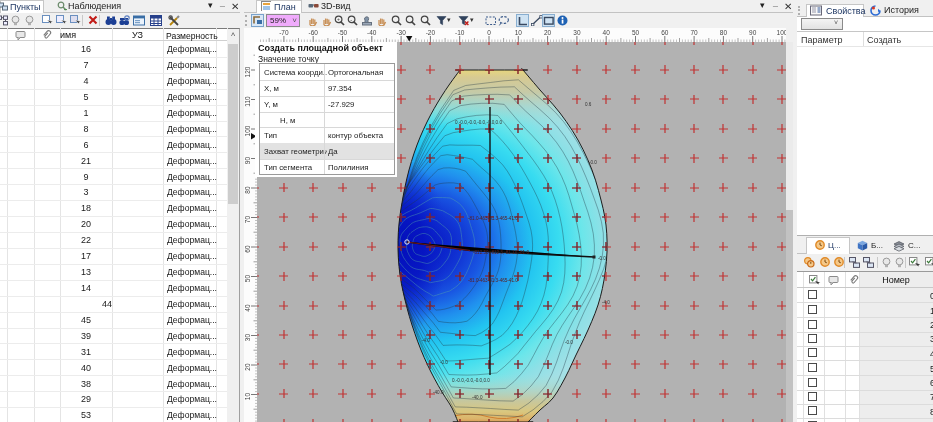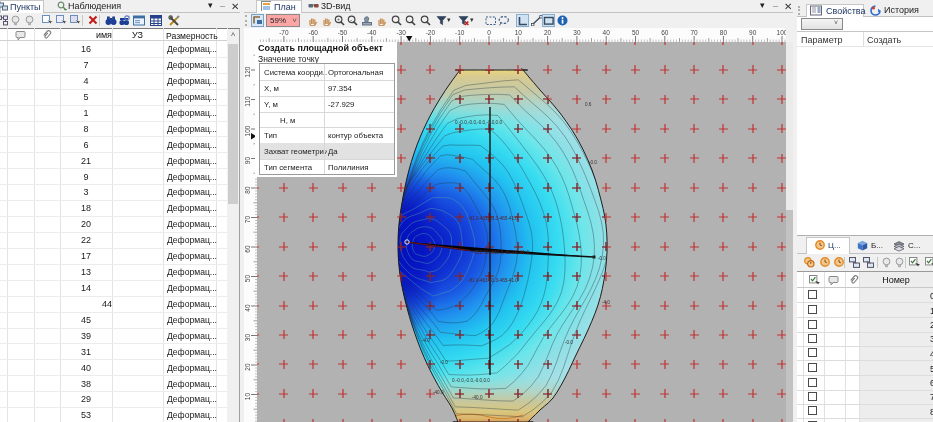--- a/index.html
+++ b/index.html
@@ -96,21 +96,21 @@
 <div class="abs" style="left:216px;top:28px;width:1px;height:394px;background:#e4e4e4"></div>
 <div class="abs" style="left:227px;top:28px;width:1px;height:394px;background:#e4e4e4"></div>
 <div class="abs" style="left:0;top:40px;width:227px;height:1px;background:#d0d0d0"></div>
 <svg class="abs" style="left:15px;top:30px" width="11" height="10" viewBox="0 0 11 10">
       <rect x="1" y="1.5" width="9" height="6" rx="1" fill="#e8e8e8" stroke="#8a8a8a"></rect>
       <path d="M3,7.5 l0,2.4 l2.4,-2.4" fill="#e8e8e8" stroke="#8a8a8a"></path>
     </svg>
 <svg class="abs" style="left:42px;top:29px" width="11" height="11" viewBox="0 0 11 11">
       <path d="M3.2,8.6 L3.2,3.4 a2,2 0 0 1 4,0 L7.2,8 a1.3,1.3 0 0 1 -2.6,0 L4.6,4" fill="none" stroke="#7a7a7a" stroke-width="1.1" transform="rotate(40 5.5 5.5)"></path>
     </svg>
-<div class="abs" style="left:60px;top:30px;width:52px;text-align:right;color:#111">имя</div>
+<div class="abs" style="left:60px;top:30px;width:52px;text-align:left;color:#111">имя</div>
 <div class="abs" style="left:112px;top:30px;width:51px;text-align:center;color:#111">УЗ</div>
 <div class="abs hl" style="left:166px;top:30.5px;width:52px;font-size:8.6px;color:#111">Размерность</div>
 <div class="abs" style="left:227px;top:29px;width:12px;height:393px;background:#f0f0f0"></div>
 <div class="abs" style="left:227px;top:29px;width:12px;height:12px;background:#f0f0f0;color:#555;font-size:8px;text-align:center;line-height:12px">˄</div>
 <div class="abs" style="left:228px;top:44px;width:10px;height:160px;background:#cdcdcd"></div>
 <div class="abs" style="left:60px;top:44px;width:52px;text-align:center">16</div>
 <div class="abs hl" style="left:167px;top:44px;width:50px;font-size:8.6px">Деформац...</div>
 <div class="abs" style="left:0;top:57px;width:227px;height:1px;background:#ececec"></div>
 <div class="abs" style="left:60px;top:60px;width:52px;text-align:center">7</div>
 <div class="abs hl" style="left:167px;top:60px;width:50px;font-size:8.6px">Деформац...</div>
@@ -199,21 +199,21 @@
 <div class="tbtn" style="left:516px;top:0px;color:#222">▾</div>
 <div class="tbtn" style="left:529px;top:-2px;font-weight:bold">_</div>
 <div class="tbtn" style="left:540px;top:1px;font-size:10px">✕</div>
 <div class="abs" style="left:0;top:13px;width:549px;height:15px;background:#f0f0f0"></div>
 <div class="abs" style="left:1px;top:15px;width:2px;height:11px;border-left:2px dotted #b0b0b0"></div>
 <div class="abs" style="left:7px;top:14px;width:13px;height:13px;background:#d9e7f5;border:1px solid #7aa3cc"></div>
 <svg class="abs" style="left:8px;top:15px" width="11" height="11" viewBox="0 0 11 11">
       <path d="M2,8.5 V2 h6" stroke="#8a6a3a" stroke-width="1.6" fill="none"></path>
       <rect x="5" y="5" width="5" height="4" fill="#3a6ea5"></rect>
     </svg>
-<div class="abs" style="left:22px;top:14px;width:34px;height:13px;background:#fca5a5;border:1px solid #8a8a8a;font-size:8px;line-height:11px;padding-left:3px;color:#222">59% <span style="position:absolute;right:2px;top:0;color:#555">˅</span></div>
+<div class="abs" style="left:22px;top:14px;width:34px;height:13px;background:#f0abfc;border:1px solid #8a8a8a;font-size:8px;line-height:11px;padding-left:3px;color:#222">59% <span style="position:absolute;right:2px;top:0;color:#555">˅</span></div>
 <svg class="abs" style="left:63px;top:15px" width="12" height="11" viewBox="0 0 12 11">
       <path d="M3,10 V5 M4.6,9 V3.4 M6.2,9 V3.8 M7.8,9.5 V4.6 M3,10 q2.5,1.8 5,0 l1.6,-3" stroke="#c89058" stroke-width="1.3" fill="none"></path>
     </svg>
 <svg class="abs" style="left:77px;top:15px" width="12" height="11" viewBox="0 0 12 11">
       <path d="M3,10 V5 M4.6,9 V3.4 M6.2,9 V3.8 M7.8,9.5 V4.6 M3,10 q2.5,1.8 5,0 l1.6,-3" stroke="#c89058" stroke-width="1.3" fill="none"></path>
     </svg>
 <svg class="abs" style="left:90px;top:15px" width="12" height="11" viewBox="0 0 12 11">
       <circle cx="4.6" cy="4.4" r="3.3" fill="none" stroke="#444" stroke-width="1.2"></circle>
       <path d="M7,7 l3,3" stroke="#444" stroke-width="1.7"></path>
       <text x="3" y="6.4" font-size="5" fill="#444">+</text>

